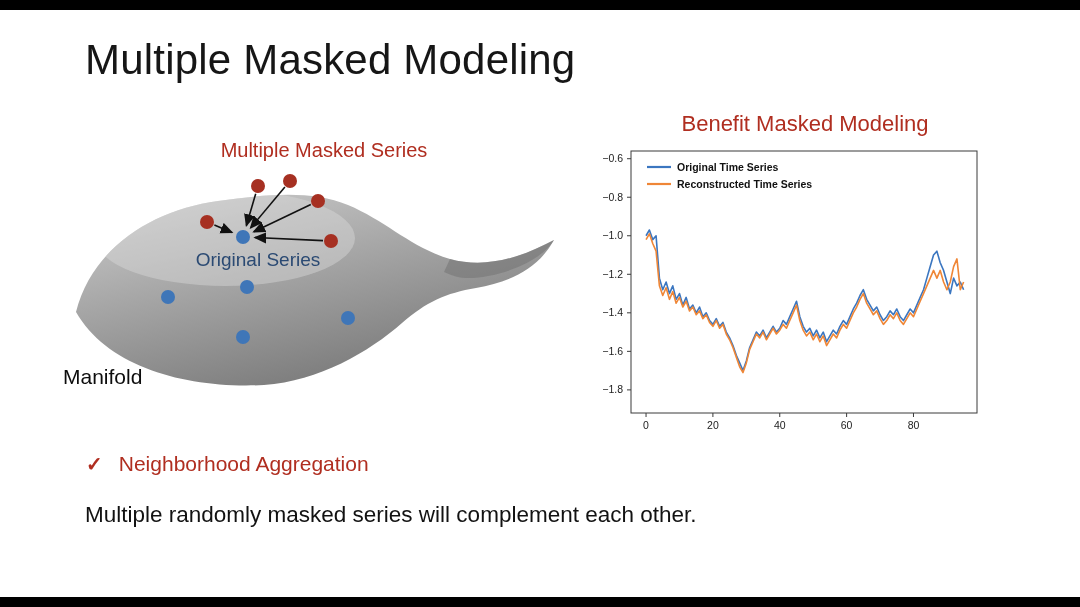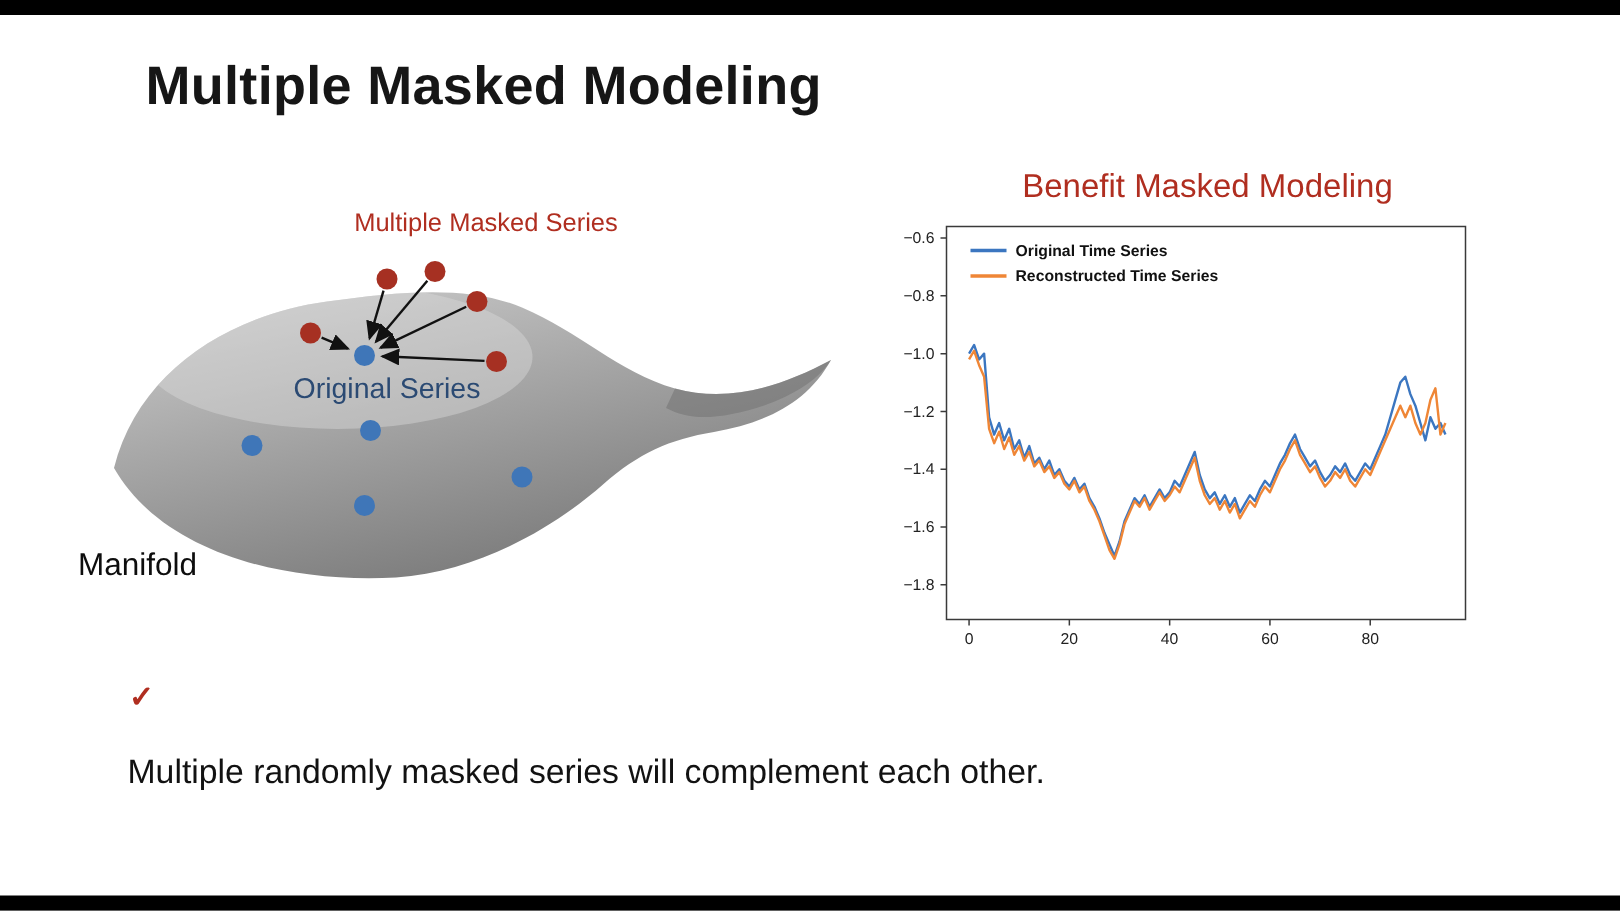--- a/index.html
+++ b/index.html
@@ -4,33 +4,33 @@
 <style>
   html,body{margin:0;padding:0;background:#000;}
   .slide{
     position:relative;width:1080px;height:607px;background:#ffffff;overflow:hidden;
     font-family:"Liberation Sans", sans-serif;
   }
   .bar{position:absolute;left:0;width:100%;height:10px;background:#000;}
   .bar.top{top:0}
   .bar.bottom{bottom:0}
   .title{
-    position:absolute;left:97px;top:36px;margin:0;
-    font-size:36px;font-weight:bold;color:#161616;letter-spacing:.2px;
+    position:absolute;left:85px;top:36px;margin:0;
+    font-size:42px;font-weight:normal;color:#161616;letter-spacing:.2px;
   }
   .masked-label{
     position:absolute;left:184px;top:139px;width:280px;text-align:center;
-    font-size:17px;font-weight:500;color:var(--accent-red,#b02e20);
+    font-size:20px;font-weight:500;color:var(--accent-red,#b02e20);
   }
   .manifold-svg{position:absolute;left:40px;top:130px;width:520px;height:290px;}
   .original-label{
     position:absolute;left:148px;top:249px;width:220px;text-align:center;
     font-size:19px;color:var(--navy,#2b4a73);pointer-events:none;
   }
-  .manifold-label{position:absolute;left:52px;top:365px;font-size:21px;color:#0d0d0d;}
+  .manifold-label{position:absolute;left:63px;top:365px;font-size:21px;color:#0d0d0d;}
   .chart-title{
     position:absolute;left:620px;top:111px;width:370px;text-align:center;
     font-size:22px;font-weight:normal;color:var(--accent-red,#b02e20);
   }
   .chart-svg{position:absolute;left:585px;top:143px;width:405px;height:295px;}
   .check-row{position:absolute;left:86px;top:452px;display:flex;align-items:baseline;gap:16px;}
   .check{color:var(--accent-red,#b02e20);font-size:20px;font-weight:bold;}
   .check-text{color:var(--accent-red,#b02e20);font-size:21px;}
   .caption{position:absolute;left:85px;top:502px;font-size:22.5px;color:#121212;text-align:right;}
 </style>
@@ -122,15 +122,16 @@
       <polyline points="61.04347826086956,92.76470588235294 64.38647342995169,86.98529411764706 67.72946859903382,96.61764705882354 71.07246376811594,92.76470588235294 74.41545893719807,135.1470588235294 77.7584541062802,146.7058823529412 81.10144927536231,139 84.44444444444444,150.55882352941177 87.78743961352657,142.8529411764706 91.13043478260869,156.33823529411768 94.47342995169083,150.55882352941177 97.81642512077295,162.11764705882356 101.15942028985506,154.41176470588235 104.50241545893721,165.97058823529412 107.84541062801932,162.11764705882356 111.18840579710145,169.8235294117647 114.53140096618357,164.04411764705884 117.8743961352657,173.67647058823528 121.21739130434783,169.8235294117647 124.56038647342996,177.52941176470588 127.90338164251207,181.38235294117646 131.2463768115942,175.60294117647058 134.58937198067633,183.30882352941174 137.93236714975848,179.4558823529412 141.27536231884056,189.08823529411765 144.6183574879227,194.86764705882354 147.96135265700482,202.57352941176472 151.30434782608697,212.20588235294122 154.64734299516908,219.91176470588235 157.9903381642512,227.61764705882354 161.33333333333331,217.98529411764704 164.67632850241546,204.50000000000003 168.0193236714976,196.79411764705884 171.3623188405797,189.08823529411765 174.70531400966183,192.94117647058826 178.04830917874395,187.16176470588235 181.3913043478261,194.86764705882354 184.7342995169082,189.08823529411765 188.07729468599032,183.30882352941174 191.42028985507247,189.08823529411765 194.76328502415458,185.23529411764707 198.10628019323673,177.52941176470588 201.44927536231884,181.38235294117646 204.79227053140096,173.67647058823528 208.1352657004831,165.97058823529412 211.47826086956522,158.26470588235296 214.82125603864733,173.67647058823528 218.16425120772948,183.30882352941174 221.5072463768116,189.08823529411765 224.8502415458937,185.23529411764707 228.19323671497585,192.94117647058826 231.536231884058,187.16176470588235 234.87922705314008,194.86764705882354 238.22222222222223,189.08823529411765 241.56521739130434,198.72058823529414 244.90821256038646,192.94117647058826 248.2512077294686,187.16176470588235 251.59420289855072,191.01470588235296 254.93719806763286,183.30882352941174 258.2801932367149,177.52941176470588 261.6231884057971,181.38235294117646 264.9661835748792,173.67647058823528 268.30917874396135,165.97058823529412 271.6521739130435,160.19117647058826 274.9951690821256,152.48529411764707 278.33816425120773,146.7058823529412 281.6811594202899,156.33823529411768 285.02415458937196,162.11764705882356 288.3671497584541,167.8970588235294 291.71014492753625,164.04411764705884 295.05314009661834,171.75 298.3961352657005,177.52941176470588 301.7391304347826,173.67647058823528 305.0821256038647,167.8970588235294 308.42512077294685,171.75 311.768115942029,165.97058823529412 315.11111111111114,173.67647058823528 318.45410628019323,177.52941176470588 321.7971014492754,171.75 325.1400966183575,165.97058823529412 328.4830917874396,169.8235294117647 331.82608695652175,162.11764705882356 335.1690821256039,154.41176470588235 338.512077294686,146.7058823529412 341.8550724637681,135.1470588235294 345.1980676328502,123.58823529411762 348.54106280193236,112.02941176470591 351.8840579710145,108.1764705882353 355.2270531400966,119.73529411764704 358.57004830917873,127.44117647058822 361.9130434782609,139 365.256038647343,150.55882352941177 368.5990338164251,135.1470588235294 371.94202898550725,142.8529411764706 375.2850241545894,139 378.62801932367154,146.7058823529412" fill="none" stroke="#3b76c0" stroke-width="1.6" stroke-linejoin="round"></polyline>
       <polyline points="61.04347826086956,96.61764705882354 64.38647342995169,90.83823529411764 67.72946859903382,100.47058823529413 71.07246376811594,108.1764705882353 74.41545893719807,142.8529411764706 77.7584541062802,152.48529411764707 81.10144927536231,144.77941176470588 84.44444444444444,156.33823529411768 87.78743961352657,148.6323529411765 91.13043478260869,160.19117647058826 94.47342995169083,154.41176470588235 97.81642512077295,164.04411764705884 101.15942028985506,158.26470588235296 104.50241545893721,167.8970588235294 107.84541062801932,164.04411764705884 111.18840579710145,171.75 114.53140096618357,167.8970588235294 117.8743961352657,175.60294117647058 121.21739130434783,171.75 124.56038647342996,179.4558823529412 127.90338164251207,183.30882352941174 131.2463768115942,177.52941176470588 134.58937198067633,185.23529411764707 137.93236714975848,181.38235294117646 141.27536231884056,191.01470588235296 144.6183574879227,196.79411764705884 147.96135265700482,204.50000000000003 151.30434782608697,214.13235294117646 154.64734299516908,223.76470588235293 157.9903381642512,229.5441176470588 161.33333333333331,219.91176470588235 164.67632850241546,206.4264705882353 168.0193236714976,198.72058823529414 171.3623188405797,191.01470588235296 174.70531400966183,194.86764705882354 178.04830917874395,189.08823529411765 181.3913043478261,196.79411764705884 184.7342995169082,191.01470588235296 188.07729468599032,185.23529411764707 191.42028985507247,191.01470588235296 194.76328502415458,187.16176470588235 198.10628019323673,181.38235294117646 201.44927536231884,185.23529411764707 204.79227053140096,177.52941176470588 208.1352657004831,169.8235294117647 211.47826086956522,162.11764705882356 214.82125603864733,177.52941176470588 218.16425120772948,187.16176470588235 221.5072463768116,192.94117647058826 224.8502415458937,189.08823529411765 228.19323671497585,196.79411764705884 231.536231884058,191.01470588235296 234.87922705314008,198.72058823529414 238.22222222222223,192.94117647058826 241.56521739130434,202.57352941176472 244.90821256038646,196.79411764705884 248.2512077294686,191.01470588235296 251.59420289855072,194.86764705882354 254.93719806763286,187.16176470588235 258.2801932367149,181.38235294117646 261.6231884057971,185.23529411764707 264.9661835748792,177.52941176470588 268.30917874396135,169.8235294117647 271.6521739130435,164.04411764705884 274.9951690821256,156.33823529411768 278.33816425120773,150.55882352941177 281.6811594202899,160.19117647058826 285.02415458937196,165.97058823529412 288.3671497584541,171.75 291.71014492753625,167.8970588235294 295.05314009661834,175.60294117647058 298.3961352657005,181.38235294117646 301.7391304347826,177.52941176470588 305.0821256038647,171.75 308.42512077294685,175.60294117647058 311.768115942029,169.8235294117647 315.11111111111114,177.52941176470588 318.45410628019323,181.38235294117646 321.7971014492754,175.60294117647058 325.1400966183575,169.8235294117647 328.4830917874396,173.67647058823528 331.82608695652175,165.97058823529412 335.1690821256039,158.26470588235296 338.512077294686,150.55882352941177 341.8550724637681,142.8529411764706 345.1980676328502,135.1470588235294 348.54106280193236,127.44117647058822 351.8840579710145,135.1470588235294 355.2270531400966,127.44117647058822 358.57004830917873,139 361.9130434782609,146.7058823529412 365.256038647343,139 368.5990338164251,123.58823529411762 371.94202898550725,115.88235294117649 375.2850241545894,146.7058823529412 378.62801932367154,139" fill="none" stroke="#ef8636" stroke-width="1.6" stroke-linejoin="round"></polyline>
       <line x1="62" y1="24" x2="86" y2="24" stroke="#3b76c0" stroke-width="2.2"></line>
       <text x="92" y="27.5" font-size="10.5" font-weight="bold" fill="#111">Original Time Series</text>
       <line x1="62" y1="41" x2="86" y2="41" stroke="#ef8636" stroke-width="2.2"></line>
       <text x="92" y="44.5" font-size="10.5" font-weight="bold" fill="#111">Reconstructed Time Series</text>
     </svg>
 
   <div class="check-row">
     <span class="check">✓</span>
+    <span class="check-text">Neighborhood Aggregation</span>
   </div>
   <div class="caption">Multiple randomly masked series will complement each other.</div>
 </div>
 
 </body></html>

